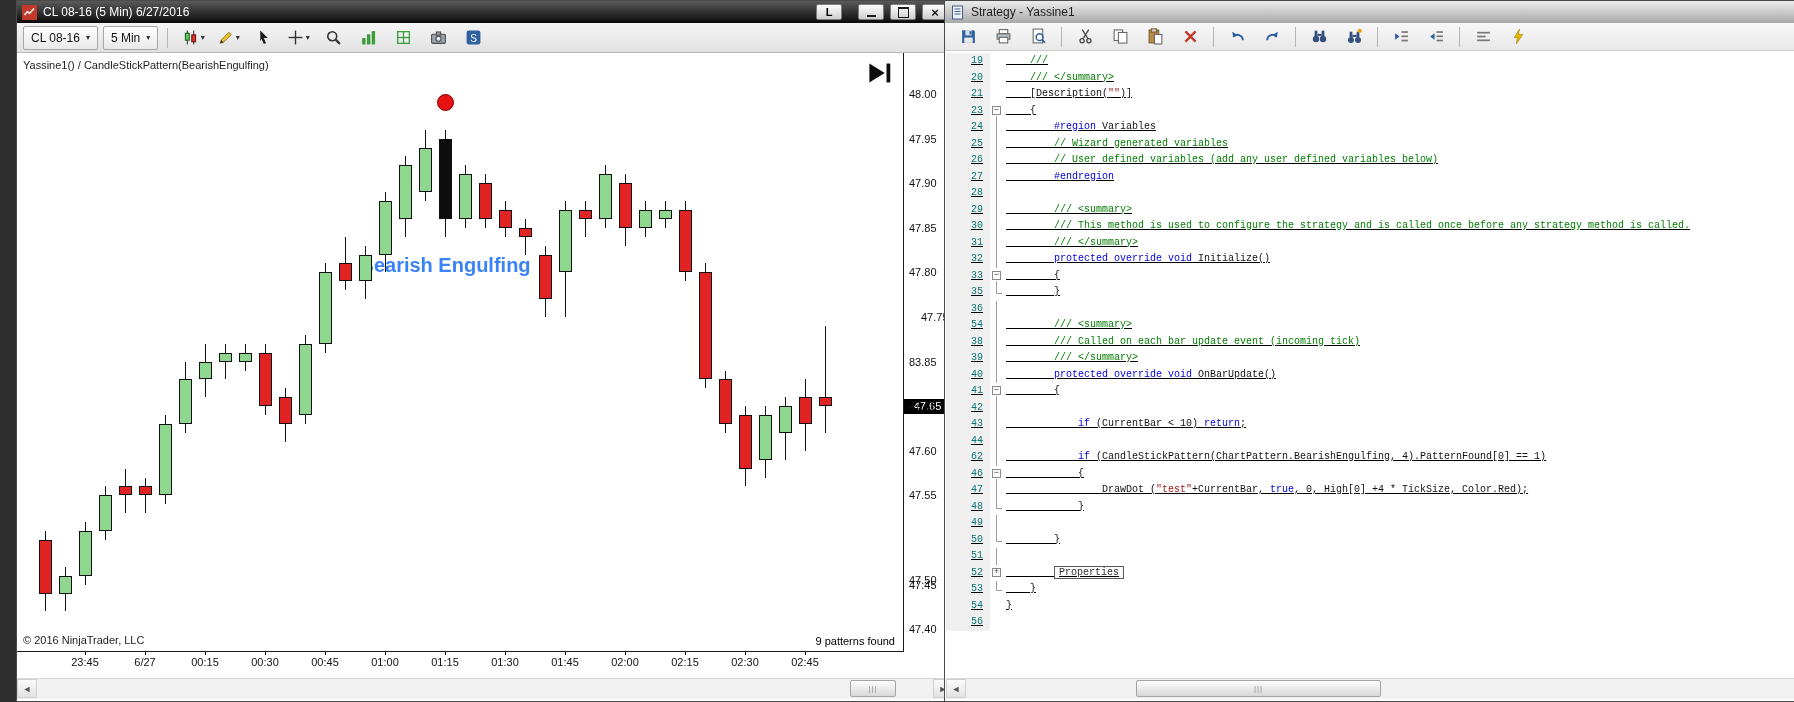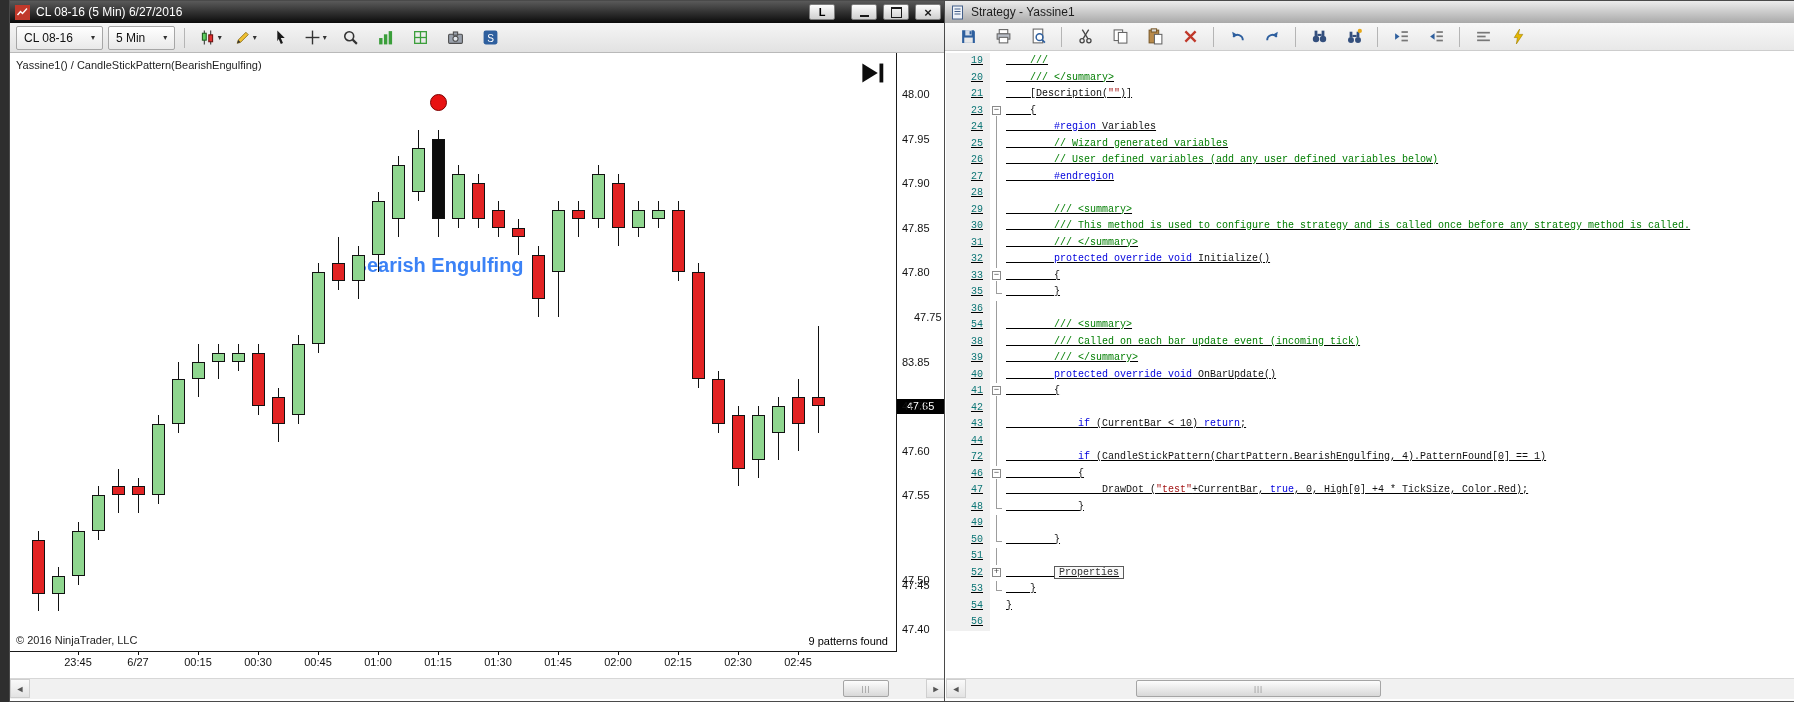--- a/index.html
+++ b/index.html
@@ -1,39 +1,39 @@
 <!DOCTYPE html>
 <html><head>
 <meta charset="utf-8">
 <style>
   html,body{margin:0;padding:0;background:#222;}
   .stage{position:relative;width:1794px;height:702px;background:#2e2e2e;font-family:"Liberation Sans",sans-serif;overflow:hidden;}
   .win{position:absolute;top:0;height:702px;background:#fff;border:1px solid #4a4a4a;box-sizing:border-box;}
-  .win-left{left:9px;width:938px;}
+  .win-left{left:16px;width:938px;}
   .win-right{left:944px;width:950px;}
 
   
   .tb{height:22px;display:flex;align-items:center;padding:0 5px;gap:6px;}
   .tb-dark{background:linear-gradient(#5a5a5a,#0b0b0b);}
   .tb-gray{background:linear-gradient(#ececec,#a9a9a9);}
   .wtitle{font-size:12px;white-space:nowrap;}
   .tb-dark .wtitle{color:#fff;}
   .tb-gray .wtitle{color:#1c1c1c;}
   .wicon{width:15px;height:15px;display:block;}
   .wicon svg{width:100%;height:100%;display:block;}
   .wbtns{margin-left:auto;display:flex;gap:6px;align-items:center;}
   .wb{width:26px;height:16px;background:linear-gradient(#fdfdfd,#cfcfcf);border:1px solid #7d7d7d;display:flex;align-items:center;justify-content:center;padding:0;font-size:11px;font-family:"Liberation Sans",sans-serif;border-radius:2px;}
   .wb-l{font-weight:bold;margin-right:10px;}
   .g-min{width:9px;border-bottom:2px solid #1a1a1a;height:7px;}
   .g-max{width:9px;height:8px;border:1px solid #1a1a1a;border-top-width:2px;}
   .g-close{font-size:13px;font-weight:bold;color:#1a1a1a;line-height:1;}
 
   
   .chart-toolbar{position:absolute;left:0;right:0;top:22px;height:30px;background:linear-gradient(#f5f5f5,#e2e2e2);border-bottom:1px solid #b9b9b9;display:flex;align-items:center;padding:0 6px;gap:5px;box-sizing:border-box;}
-  .ddbtn{height:22px;border:1px solid #a6a6a6;background:linear-gradient(#ffffff,#e9e9e9);display:flex;align-items:center;padding:0 7px;font-size:12px;gap:18px;border-radius:2px;color:#111;}
+  .ddbtn{height:22px;border:1px solid #a6a6a6;background:linear-gradient(#ffffff,#e9e9e9);display:flex;align-items:center;padding:0 7px;font-size:12px;gap:6px;border-radius:2px;color:#111;}
   .dd{font-size:8px;color:#333;}
   .tsep{width:1px;height:20px;background:#b5b5b5;margin:0 4px;flex:none;}
   .iconrow{display:flex;gap:3px;align-items:center;}
   .iconbtn{height:24px;min-width:24px;padding:0 3px;display:flex;align-items:center;justify-content:center;gap:2px;border:1px solid transparent;border-radius:2px;}
   .isvg{width:17px;height:17px;display:block;}
   .isvg svg{width:100%;height:100%;display:block;}
 
   
   .chart-body{position:absolute;left:0;top:52px;right:0;bottom:0;background:#fff;}
   .plot{position:absolute;left:0;top:0;width:886px;height:598px;border-right:1px solid #1a1a1a;border-bottom:1px solid #1a1a1a;overflow:hidden;background:#fff;box-sizing:content-box;}
@@ -639,21 +639,21 @@
             <div class="ln">43</div>
             <div class="fold line"></div>
             <div class="code"><span class="tk-p">            </span><span class="tk-k">if</span><span class="tk-p"> (CurrentBar &lt; 10) </span><span class="tk-k">return</span><span class="tk-p">;</span></div>
           </div>
           <div class="eline">
             <div class="ln">44</div>
             <div class="fold line"></div>
             <div class="code"></div>
           </div>
           <div class="eline">
-            <div class="ln">72</div>
+            <div class="ln">62</div>
             <div class="fold line"></div>
             <div class="code"><span class="tk-p">            </span><span class="tk-k">if</span><span class="tk-p"> (CandleStickPattern(ChartPattern.BearishEngulfing, 4).PatternFound[0] == 1)</span></div>
           </div>
           <div class="eline">
             <div class="ln">46</div>
             <div class="fold open"></div>
             <div class="code"><span class="tk-p">            {</span></div>
           </div>
           <div class="eline">
             <div class="ln">47</div>

